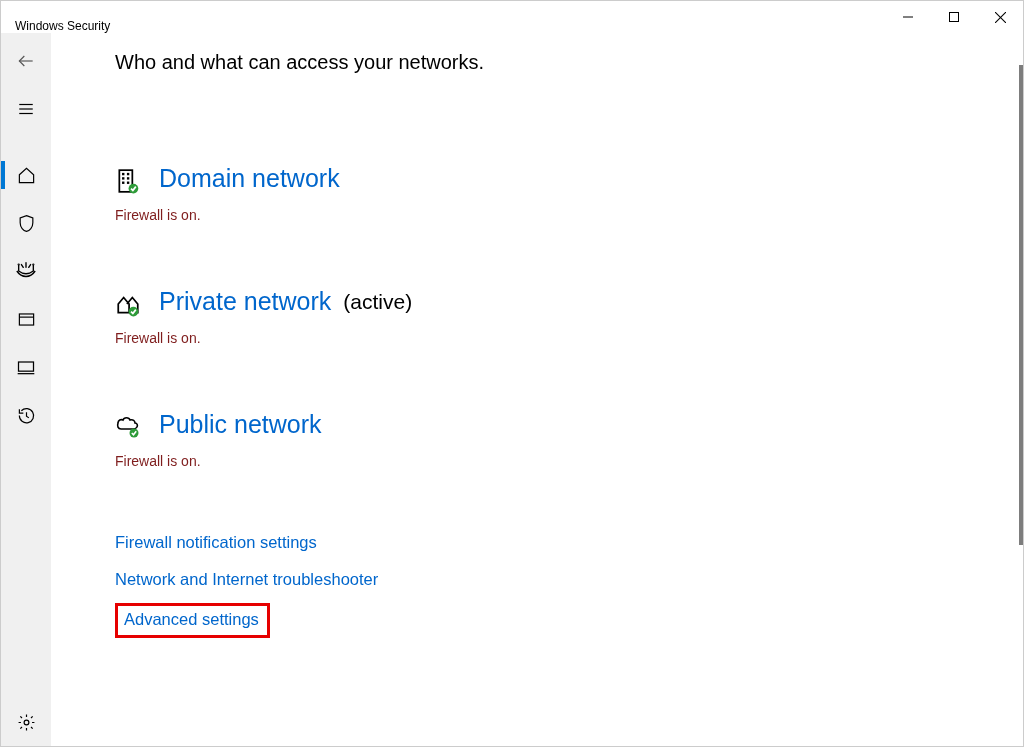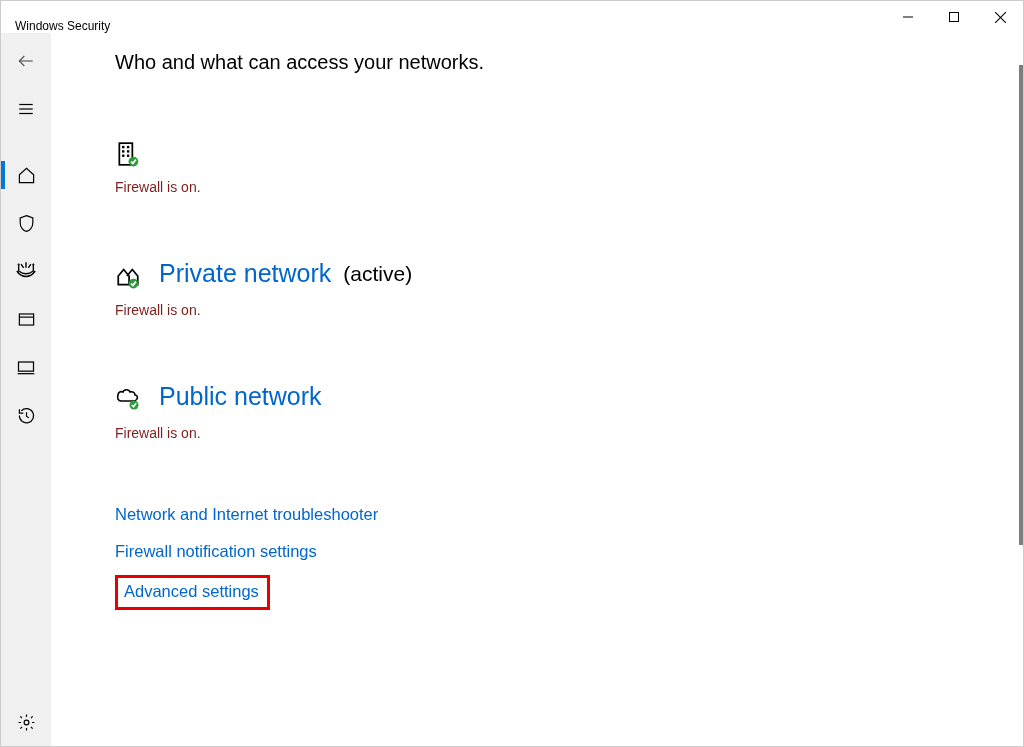--- a/index.html
+++ b/index.html
@@ -73,21 +73,21 @@
       flex: 1;
       padding-left: 64px;
       padding-top: 18px;
       position: relative;
       overflow: hidden;
     }
     .subtitle {
       font-size: 20px;
       color: #000;
       font-weight: 400;
-      margin-bottom: 65px;
+      margin-bottom: 90px;
     }
     .net-block {
       margin-bottom: 64px;
     }
     .net-head {
       display: flex;
       align-items: center;
       gap: 18px;
       margin-bottom: 14px;
     }
@@ -239,20 +239,21 @@
               <rect x="6.5" y="4.5" width="2.2" height="2.2" fill="#000"></rect>
               <rect x="11" y="4.5" width="2.2" height="2.2" fill="#000"></rect>
               <rect x="6.5" y="8.5" width="2.2" height="2.2" fill="#000"></rect>
               <rect x="11" y="8.5" width="2.2" height="2.2" fill="#000"></rect>
               <rect x="6.5" y="12.5" width="2.2" height="2.2" fill="#000"></rect>
               <rect x="11" y="12.5" width="2.2" height="2.2" fill="#000"></rect>
               <circle cx="17" cy="19" r="4.5" fill="#2e9b39"></circle>
               <path d="M14.8 19 L16.5 20.7 L19.2 17.2" stroke="#fff" stroke-width="1.6" fill="none"></path>
             </svg>
         </span>
+        <a class="net-title">Domain network</a>
       </div>
       <div class="net-status">Firewall is on.</div>
     </div>
 
     <div class="net-block">
       <div class="net-head">
         <span class="net-icon">
           <svg width="26" height="26" viewBox="0 0 24 24">
               <path d="M3 12 L8 6 L13 12 V20 H3 Z" fill="none" stroke="#000" stroke-width="1.6"></path>
               <path d="M11 12 L16 6 L21 12 V20 H13" fill="none" stroke="#000" stroke-width="1.6"></path>
@@ -274,22 +275,22 @@
               <circle cx="19" cy="18" r="4.5" fill="#2e9b39"></circle>
               <path d="M16.8 18 L18.5 19.7 L21.2 16.2" stroke="#fff" stroke-width="1.6" fill="none"></path>
             </svg>
         </span>
         <a class="net-title">Public network</a>
       </div>
       <div class="net-status">Firewall is on.</div>
     </div>
 
     <div class="links">
+      <a class="link">Firewall notification settings</a>
       <a class="link">Network and Internet troubleshooter</a>
-      <a class="link">Firewall notification settings</a>
       <div class="highlight-box">
         <a class="link">Advanced settings</a>
       </div>
     </div>
   </div>
 
   <div class="scroll-indicator"></div>
 </div>
 
 </body></html>

